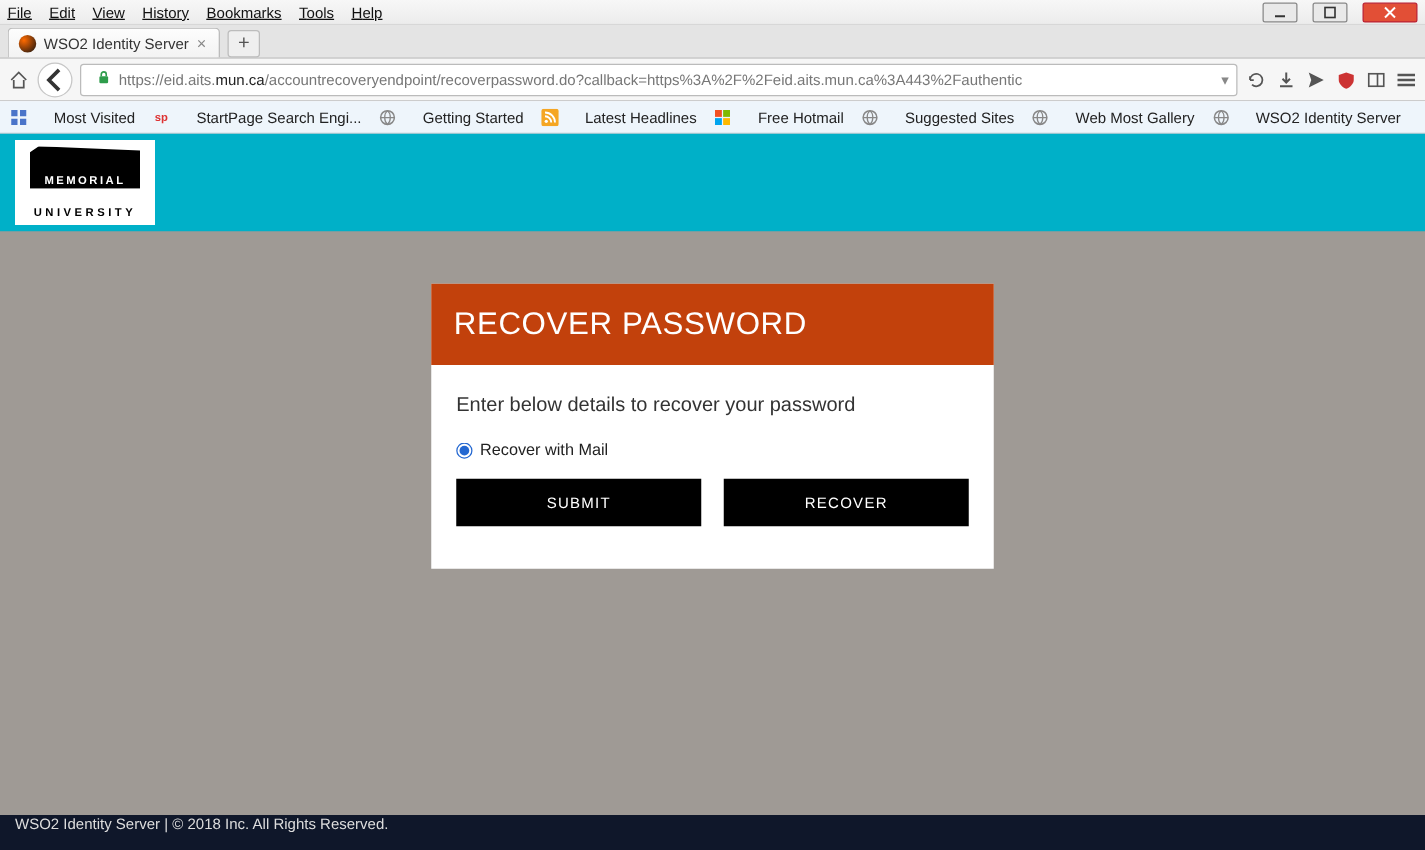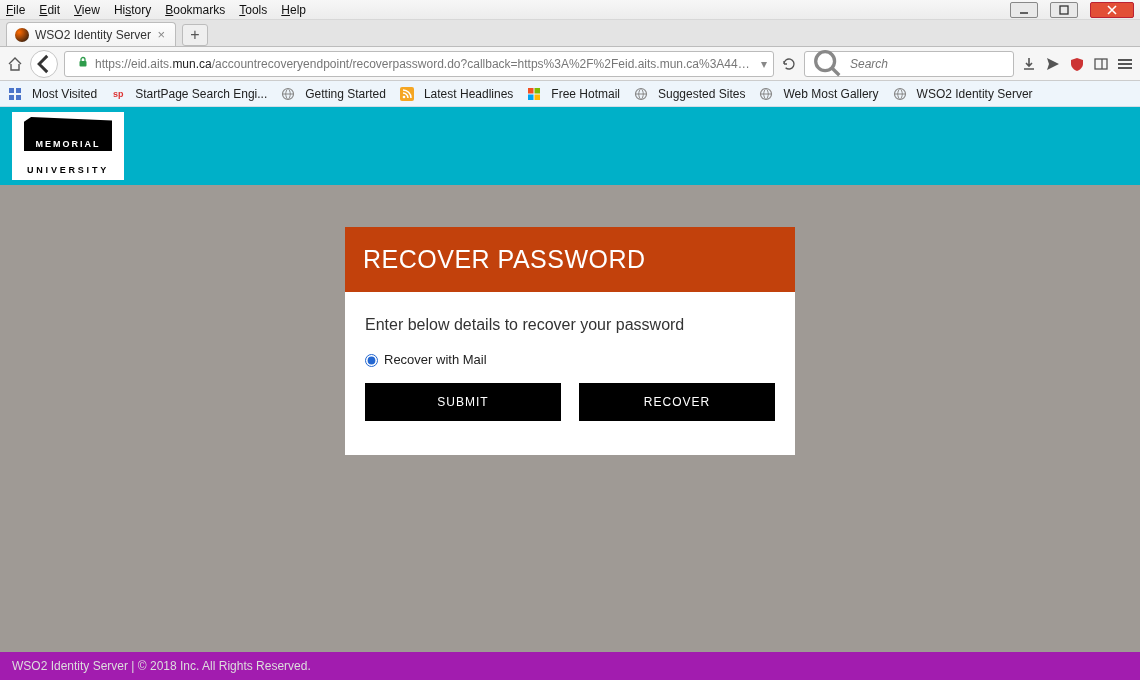--- a/index.html
+++ b/index.html
@@ -5,21 +5,21 @@
   * { box-sizing: border-box; margin: 0; padding: 0; }
   html, body { width: 1140px; height: 680px; font-family: "Segoe UI", Tahoma, sans-serif; background: #fff; overflow: hidden; }
 
   
   .menubar {
     display: flex; align-items: center; gap: 14px;
     height: 20px; padding: 0 6px; font-size: 12px; color: #111;
     background: linear-gradient(#f7f7f7,#ececec);
     border-bottom: 1px solid #d7d7d7;
   }
-  .menubar span { cursor: default; }
+  .menubar span { cursor: default; text-decoration: underline; }
   .menubar .ul { text-decoration: underline; text-decoration-thickness:1px; }
   .menubar .spacer { flex: 1; }
   .winbtn { width: 28px; height: 16px; display:flex; align-items:center; justify-content:center; border:1px solid #888; background:#e9e9e9; border-radius:2px; margin-left:-2px;}
   .winbtn.close { background:#e24f36; color:#fff; border-color:#b23; width:44px;}
   .winbtn svg { width:12px; height:12px; }
 
   .tabstrip {
     display:flex; align-items:flex-end; height:27px; background:#e4e4e4; padding-left:6px; border-bottom:1px solid #bcbcbc;
   }
   .tab {
@@ -42,21 +42,21 @@
   .urlbox .urltext { white-space:nowrap; overflow:hidden; text-overflow:ellipsis; color:#777; flex:1;}
   .urlbox .urltext .host { color:#222; }
   .searchbox { width:210px; height:26px; border:1px solid #bbb; border-radius:3px; background:#fff; display:flex; align-items:center; gap:6px; padding:0 6px; font-size:12px; color:#888;}
   .searchbox input { border:none; outline:none; flex:1; font-size:12px; font-style:italic; color:#888; background:transparent;}
   .shield { color:#c33; }
   .hamburger div{width:14px;height:2px;background:#555;margin:2px 0;}
 
   .bookbar {
     display:flex; align-items:center; gap:14px; height:26px; padding:0 8px; font-size:12px; color:#222; background:#eef5fb; border-bottom:1px solid #d2dde6;
   }
-  .bookbar .bm { display:flex; align-items:center; gap:10px; cursor:default;}
+  .bookbar .bm { display:flex; align-items:center; gap:21px; cursor:default;}
   .bm .bmico { width:14px; height:14px; display:flex; align-items:center; justify-content:center;}
   .bmico svg{width:14px;height:14px;}
 
   
   .page { position:relative; width:100%; height: calc(680px - 20px - 27px - 34px - 26px - 28px); background:#9f9a95; }
 
   .brandbar {
     height:78px; background:#00b0c8; display:flex; align-items:center; padding-left:12px;
   }
   .logo {
@@ -76,21 +76,21 @@
   .card-bd { padding:24px 20px 34px; }
   .card-bd .lead { font-size:16px; color:#333; margin-bottom:13px;}
   .field { width:390px; height:30px; border:1px solid #ccc; padding:0 10px; font-size:13px; color:#888; margin:0 auto; display:block;}
   .radio-row { display:flex; align-items:flex-end; gap:6px; font-size:13px; color:#222; margin-top:18px;}
   .radio-row input { accent-color:#2367d1; }
   .btnrow { display:flex; gap:18px; margin-top:16px;}
   .btn { flex:1; height:38px; background:#000; color:#fff; border:none; font-size:12px; letter-spacing:1px; cursor:pointer;}
 
   
   .pgfooter {
-    position:relative; height:28px; background:#a21caf; color:#ddd; font-size:12px; display:flex; align-items:center; padding:0 12px;
+    position:relative; height:28px; background:#0f172a; color:#ddd; font-size:12px; display:flex; padding:0 12px;
   }
 </style>
 </head>
 <body>
 
 <div class="menubar">
   <span><span class="ul">F</span><span>ile</span></span>
   <span><span class="ul">E</span>dit</span>
   <span><span class="ul">V</span>iew</span>
   <span>Hi<span class="ul">s</span>tory</span>
@@ -147,27 +147,20 @@
     <span class="urltext">
       <span>https://eid.aits.</span><span class="host">mun.ca</span><span>/accountrecoveryendpoint/recoverpassword.do?callback=https%3A%2F%2Feid.aits.mun.ca%3A443%2Fauthentic</span>
     </span>
     <span style="color:#888;">▾</span>
   </div>
   <div class="ico">
       <svg viewBox="0 0 16 16">
         <path d="M3 8 a5 5 0 1 1 1.6 3.7 M3 8 l0 -3 M3 8 l3 0" fill="none" stroke="#555" stroke-width="1.4"></path>
       </svg>
     </div>
-  <div class="searchbox">
-    <svg viewBox="0 0 14 14">
-        <circle cx="6" cy="6" r="4" fill="none" stroke="#888" stroke-width="1.4"></circle>
-        <line x1="9" y1="9" x2="12" y2="12" stroke="#888" stroke-width="1.4"></line>
-      </svg>
-    <input placeholder="Search" style="">
-  </div>
   <div class="ico">
       <svg viewBox="0 0 16 16">
         <path d="M8 2 V10 M5 7 L8 10 L11 7 M3 13 H13" fill="none" stroke="#555" stroke-width="1.6"></path>
       </svg>
     </div>
   <div class="ico">
       <svg viewBox="0 0 16 16">
         <path d="M2 14 L14 8 L2 2 L4 8 Z" fill="#555"></path>
       </svg>
     </div>

